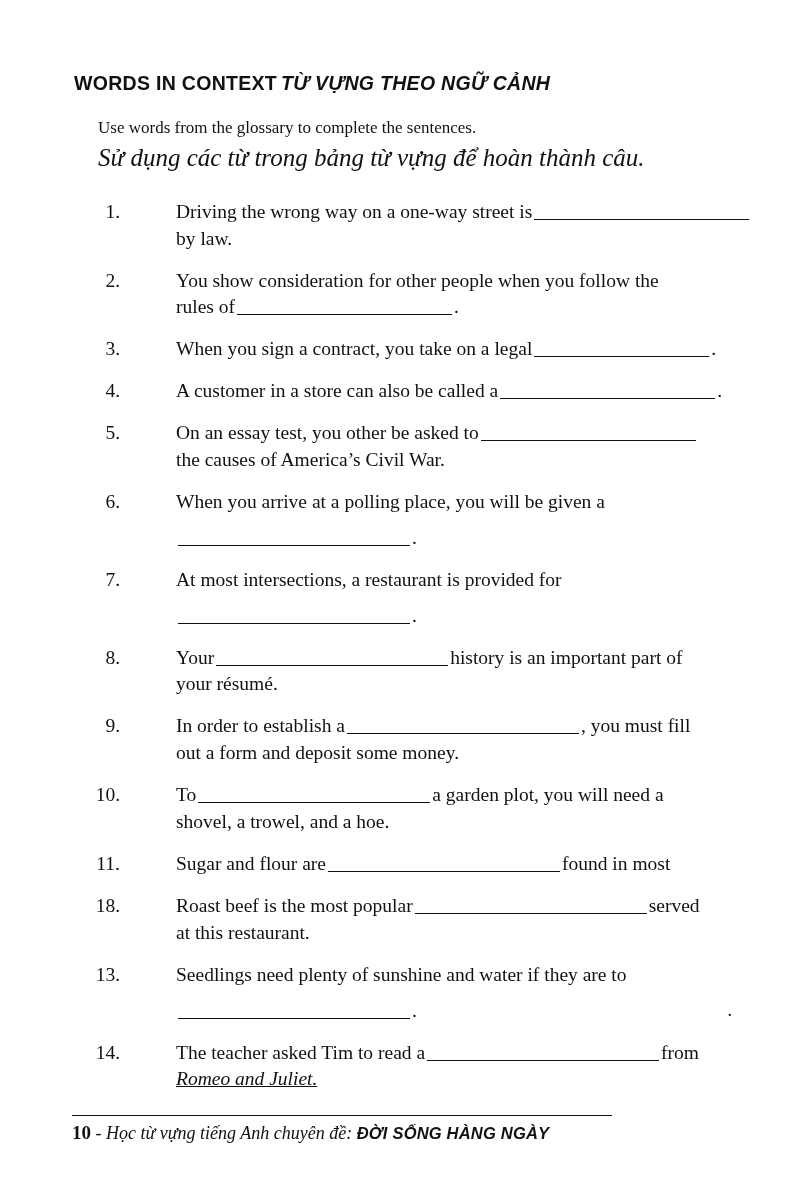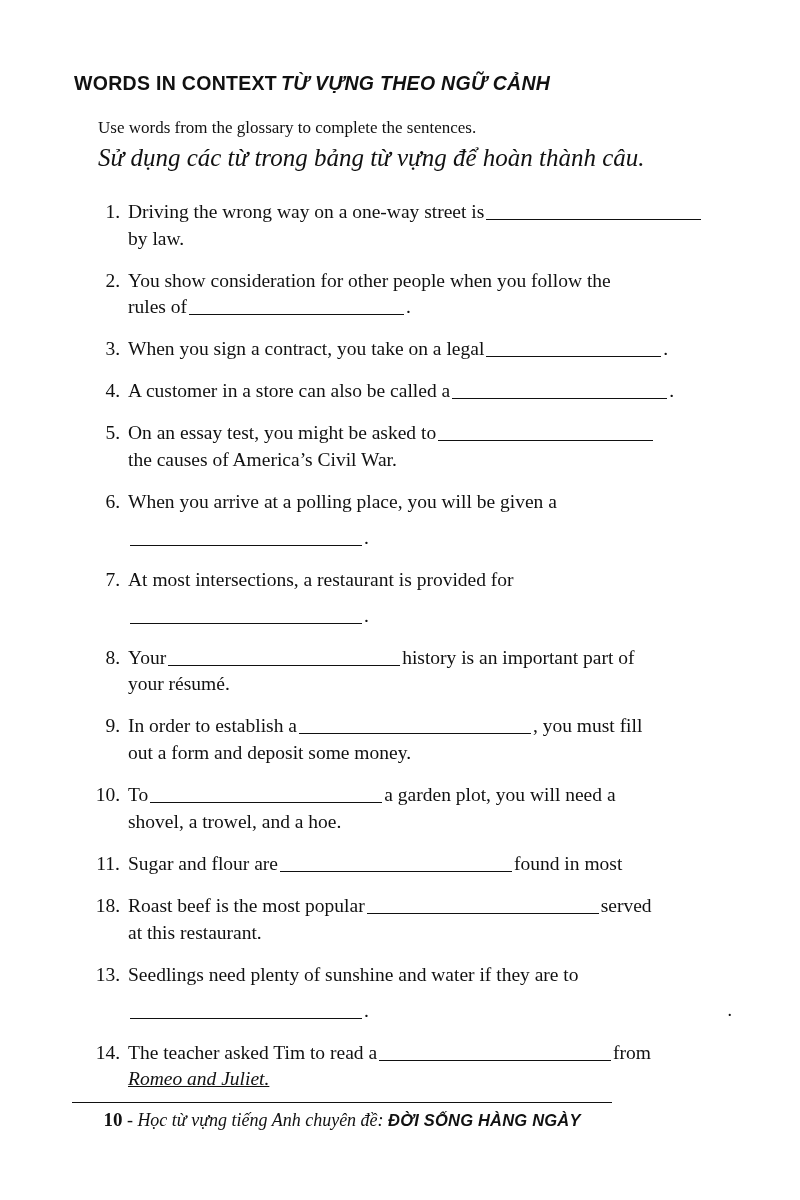--- a/index.html
+++ b/index.html
@@ -77,20 +77,21 @@
     width: 34px;
     flex: 0 0 34px;
     text-align: right;
     padding-right: 8px;
     box-sizing: border-box;
     font-size: 19.5px;
   }
   .q-body {
     flex: 1 1 auto;
     min-width: 0;
+    margin-left: 48px;
   }
   .blank {
     display: inline-block;
     border-bottom: 1.4px solid #111;
     vertical-align: baseline;
     height: 1.02em;
     margin: 0 2px -2px 2px;
   }
   .b-md  { width: 175px; }
   .b-xl  { width: 215px; }
@@ -101,23 +102,22 @@
   .dot-mark {
     position: absolute;
     right: 68px;
     font-size: 18px;
   }
 
   
   .footer {
     position: absolute;
     left: 72px;
-    bottom: 69px;
+    bottom: 56px;
     width: 540px;
-    text-align: center;
   }
   .footer-rule {
     border-top: 1.6px solid #111;
     width: 540px;
     margin-bottom: 6px;
   }
   .footer-text {
     font-size: 18px;
     white-space: nowrap;
   }
@@ -183,21 +183,21 @@
     <div class="q">
       <div class="q-num">4.</div>
       <div class="q-body">
         <span>A customer in a store can also be called a</span><span class="blank b-xl"></span><span>.</span>
       </div>
     </div>
 
     <div class="q">
       <div class="q-num">5.</div>
       <div class="q-body">
-        <span>On an essay test, you might be asked to</span><span class="blank b-xl"></span><br>
+        <span>On an essay test, you other be asked to</span><span class="blank b-xl"></span><br>
         <span>the causes of America’s Civil War.</span>
       </div>
     </div>
 
     <div class="q">
       <div class="q-num">6.</div>
       <div class="q-body">
         <div>When   you   arrive   at   a   polling   place,   you   will   be   given   a</div>
         <div class="second-line">
           <span class="blank b-xxl"></span><span>.</span>

